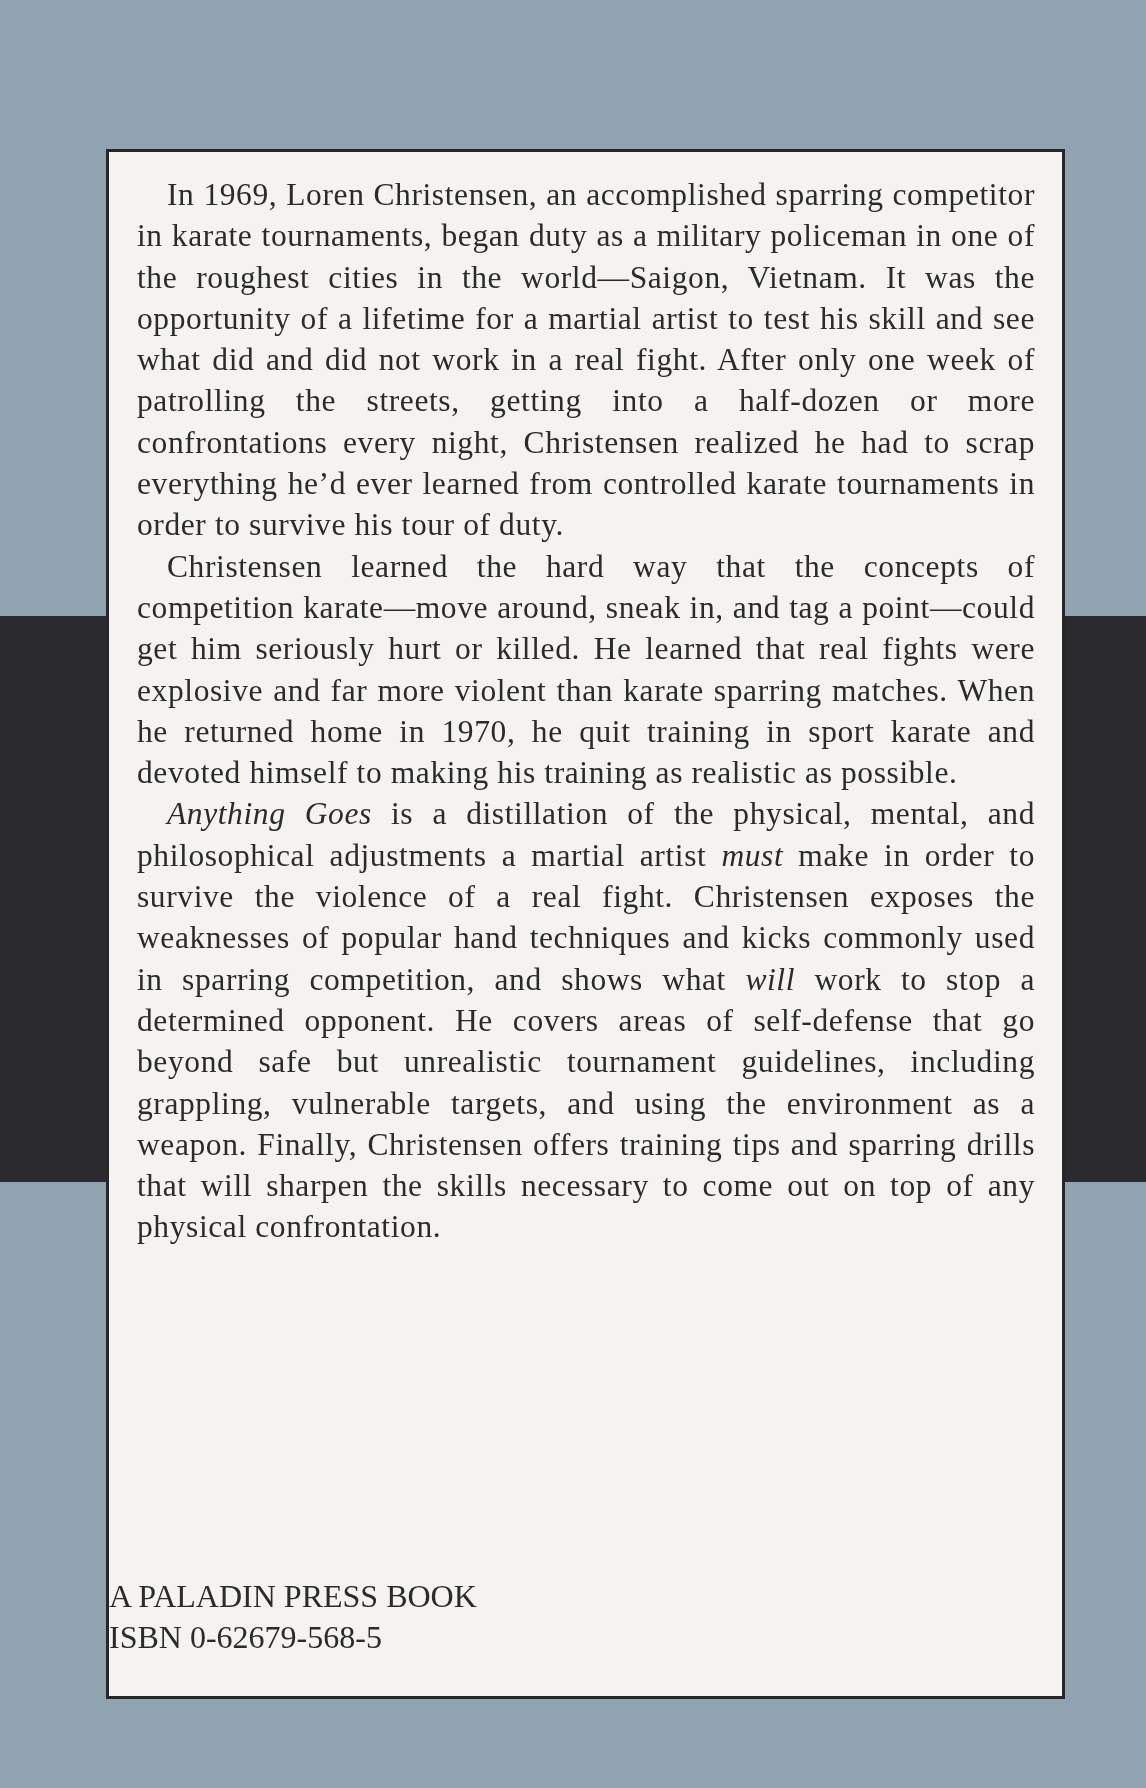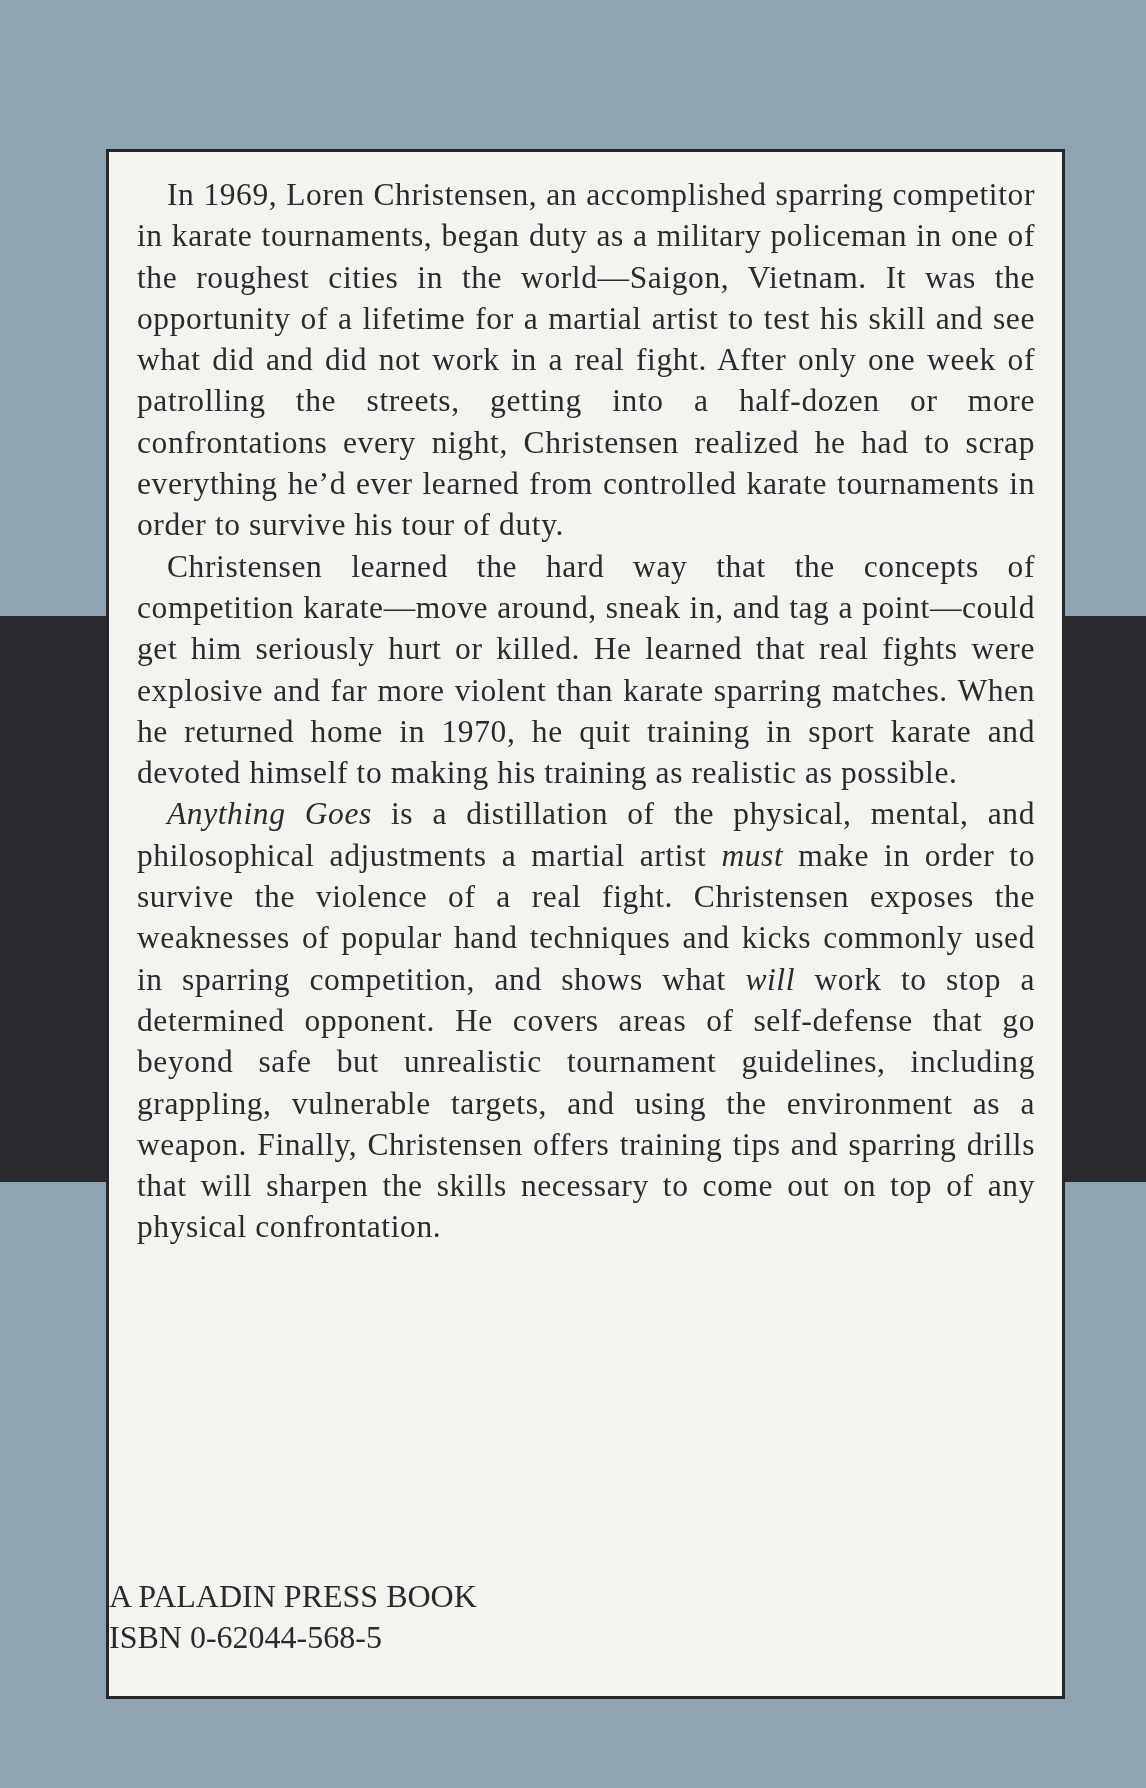--- a/index.html
+++ b/index.html
@@ -54,15 +54,15 @@
 
 <div class="panel">
   <div class="copy">
     <p><span>In 1969, Loren Christensen, an accomplished sparring competitor in karate tournaments, began duty as a military policeman in one of the roughest cities in the world—Saigon, Vietnam. It was the opportunity of a lifetime for a martial artist to test his skill and see what did and did not work in a real fight. After only one week of patrolling the streets, getting into a half-dozen or more confrontations every night, Christensen realized he had to scrap everything he’d ever learned from controlled karate tournaments in order to survive his tour of duty.</span></p>
     <p><span>Christensen learned the hard way that the concepts of competition karate—move around, sneak in, and tag a point—could get him seriously hurt or killed. He learned that real fights were explosive and far more violent than karate sparring matches. When he returned home in 1970, he quit training in sport karate and devoted him­self to making his training as realistic as possible.</span></p>
     <p><em>Anything Goes</em><span> is a distillation of the physical, mental, and philosophical adjustments a martial artist </span><em>must</em><span> make in order to survive the violence of a real fight. Christensen exposes the weaknesses of popular hand techniques and kicks commonly used in sparring competition, and shows what </span><em>will</em><span> work to stop a determined opponent. He covers areas of self-defense that go beyond safe but unrealistic tournament guidelines, including grappling, vulnerable targets, and using the environment as a weapon. Finally, Christensen offers training tips and sparring drills that will sharpen the skills necessary to come out on top of any physical confrontation.</span></p>
   </div>
 
   <div class="imprint">
     <div>A PALADIN PRESS BOOK</div>
-    <div>ISBN 0-62044-568-5</div>
+    <div>ISBN 0-62679-568-5</div>
   </div>
 </div>
 
 </body></html>

